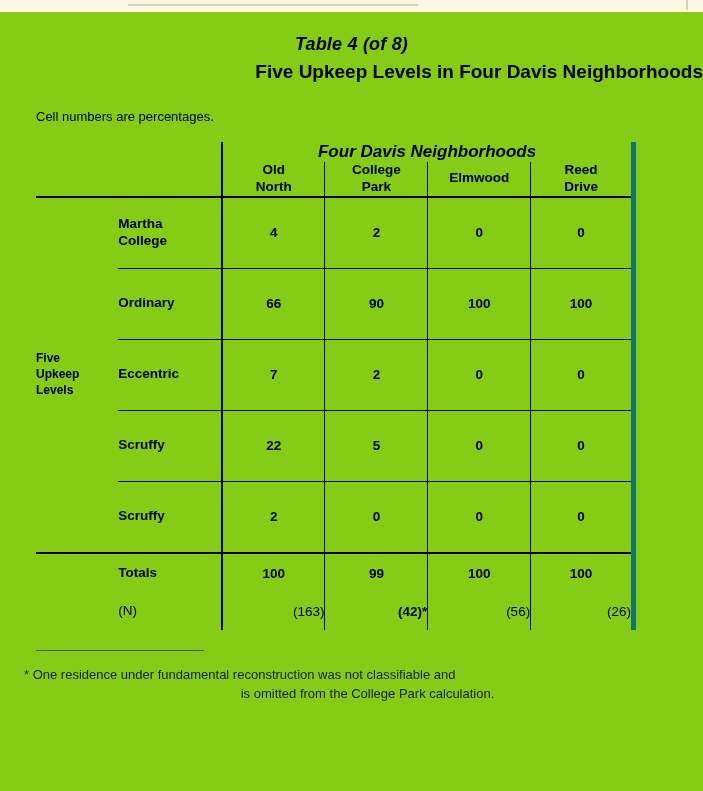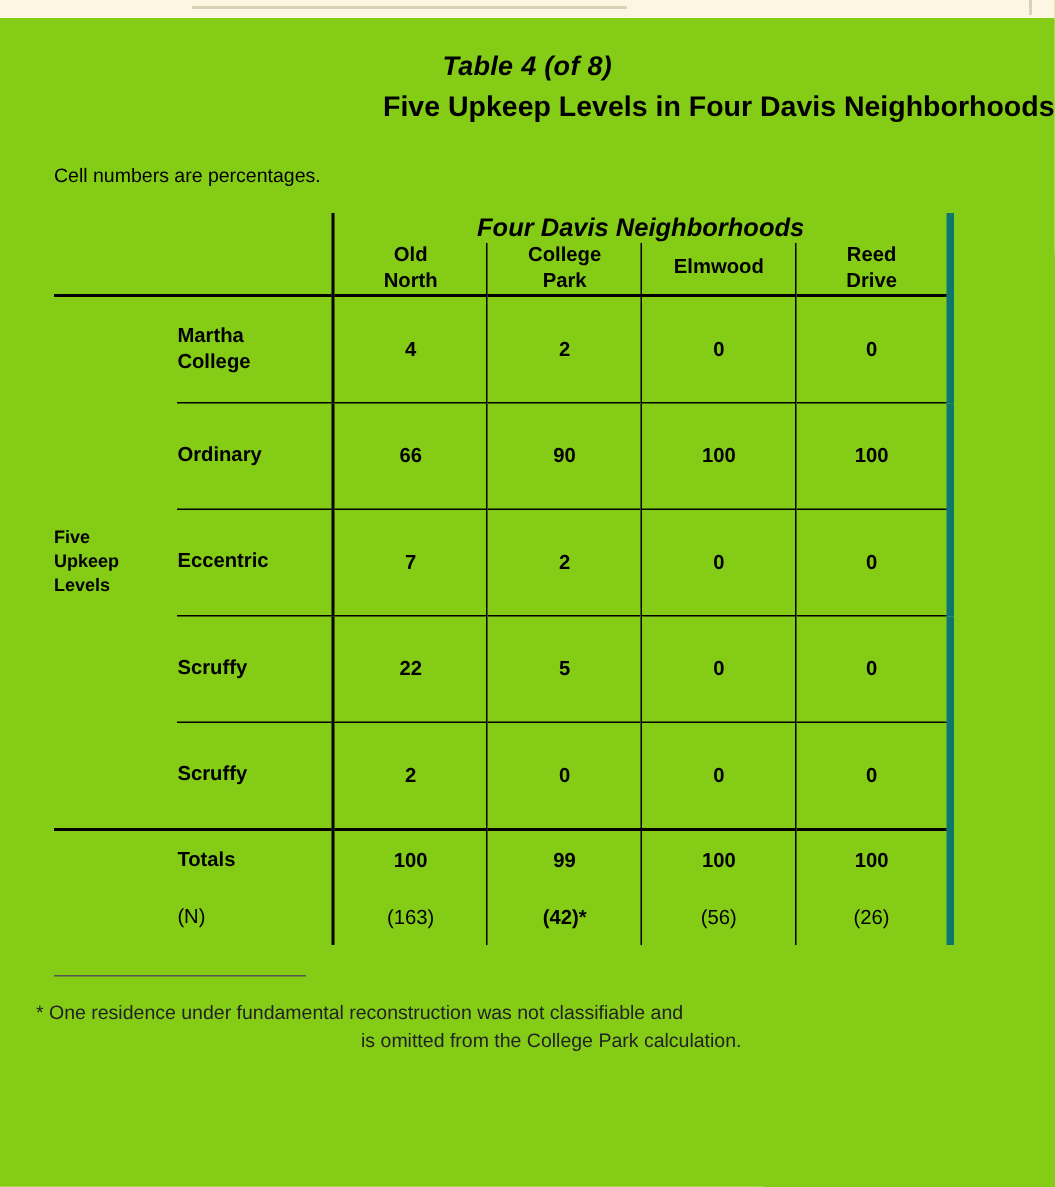--- a/index.html
+++ b/index.html
@@ -105,21 +105,21 @@
     font-weight: bold;
     padding-left: 12px;
     line-height: 1.25;
   }
   .cell {
     text-align: center;
     font-size: 13.5px;
     font-weight: bold;
   }
   .cell-plain {
-    text-align: center;
+    text-align: right;
     font-size: 13.5px;
     font-weight: bold;
   }
   .datarow td { height: 70px; }
   .totalsrow td { height: 40px; }
   .nrow td { height: 36px; }
 
   .stub {
     font-size: 12px;
     font-weight: bold;

